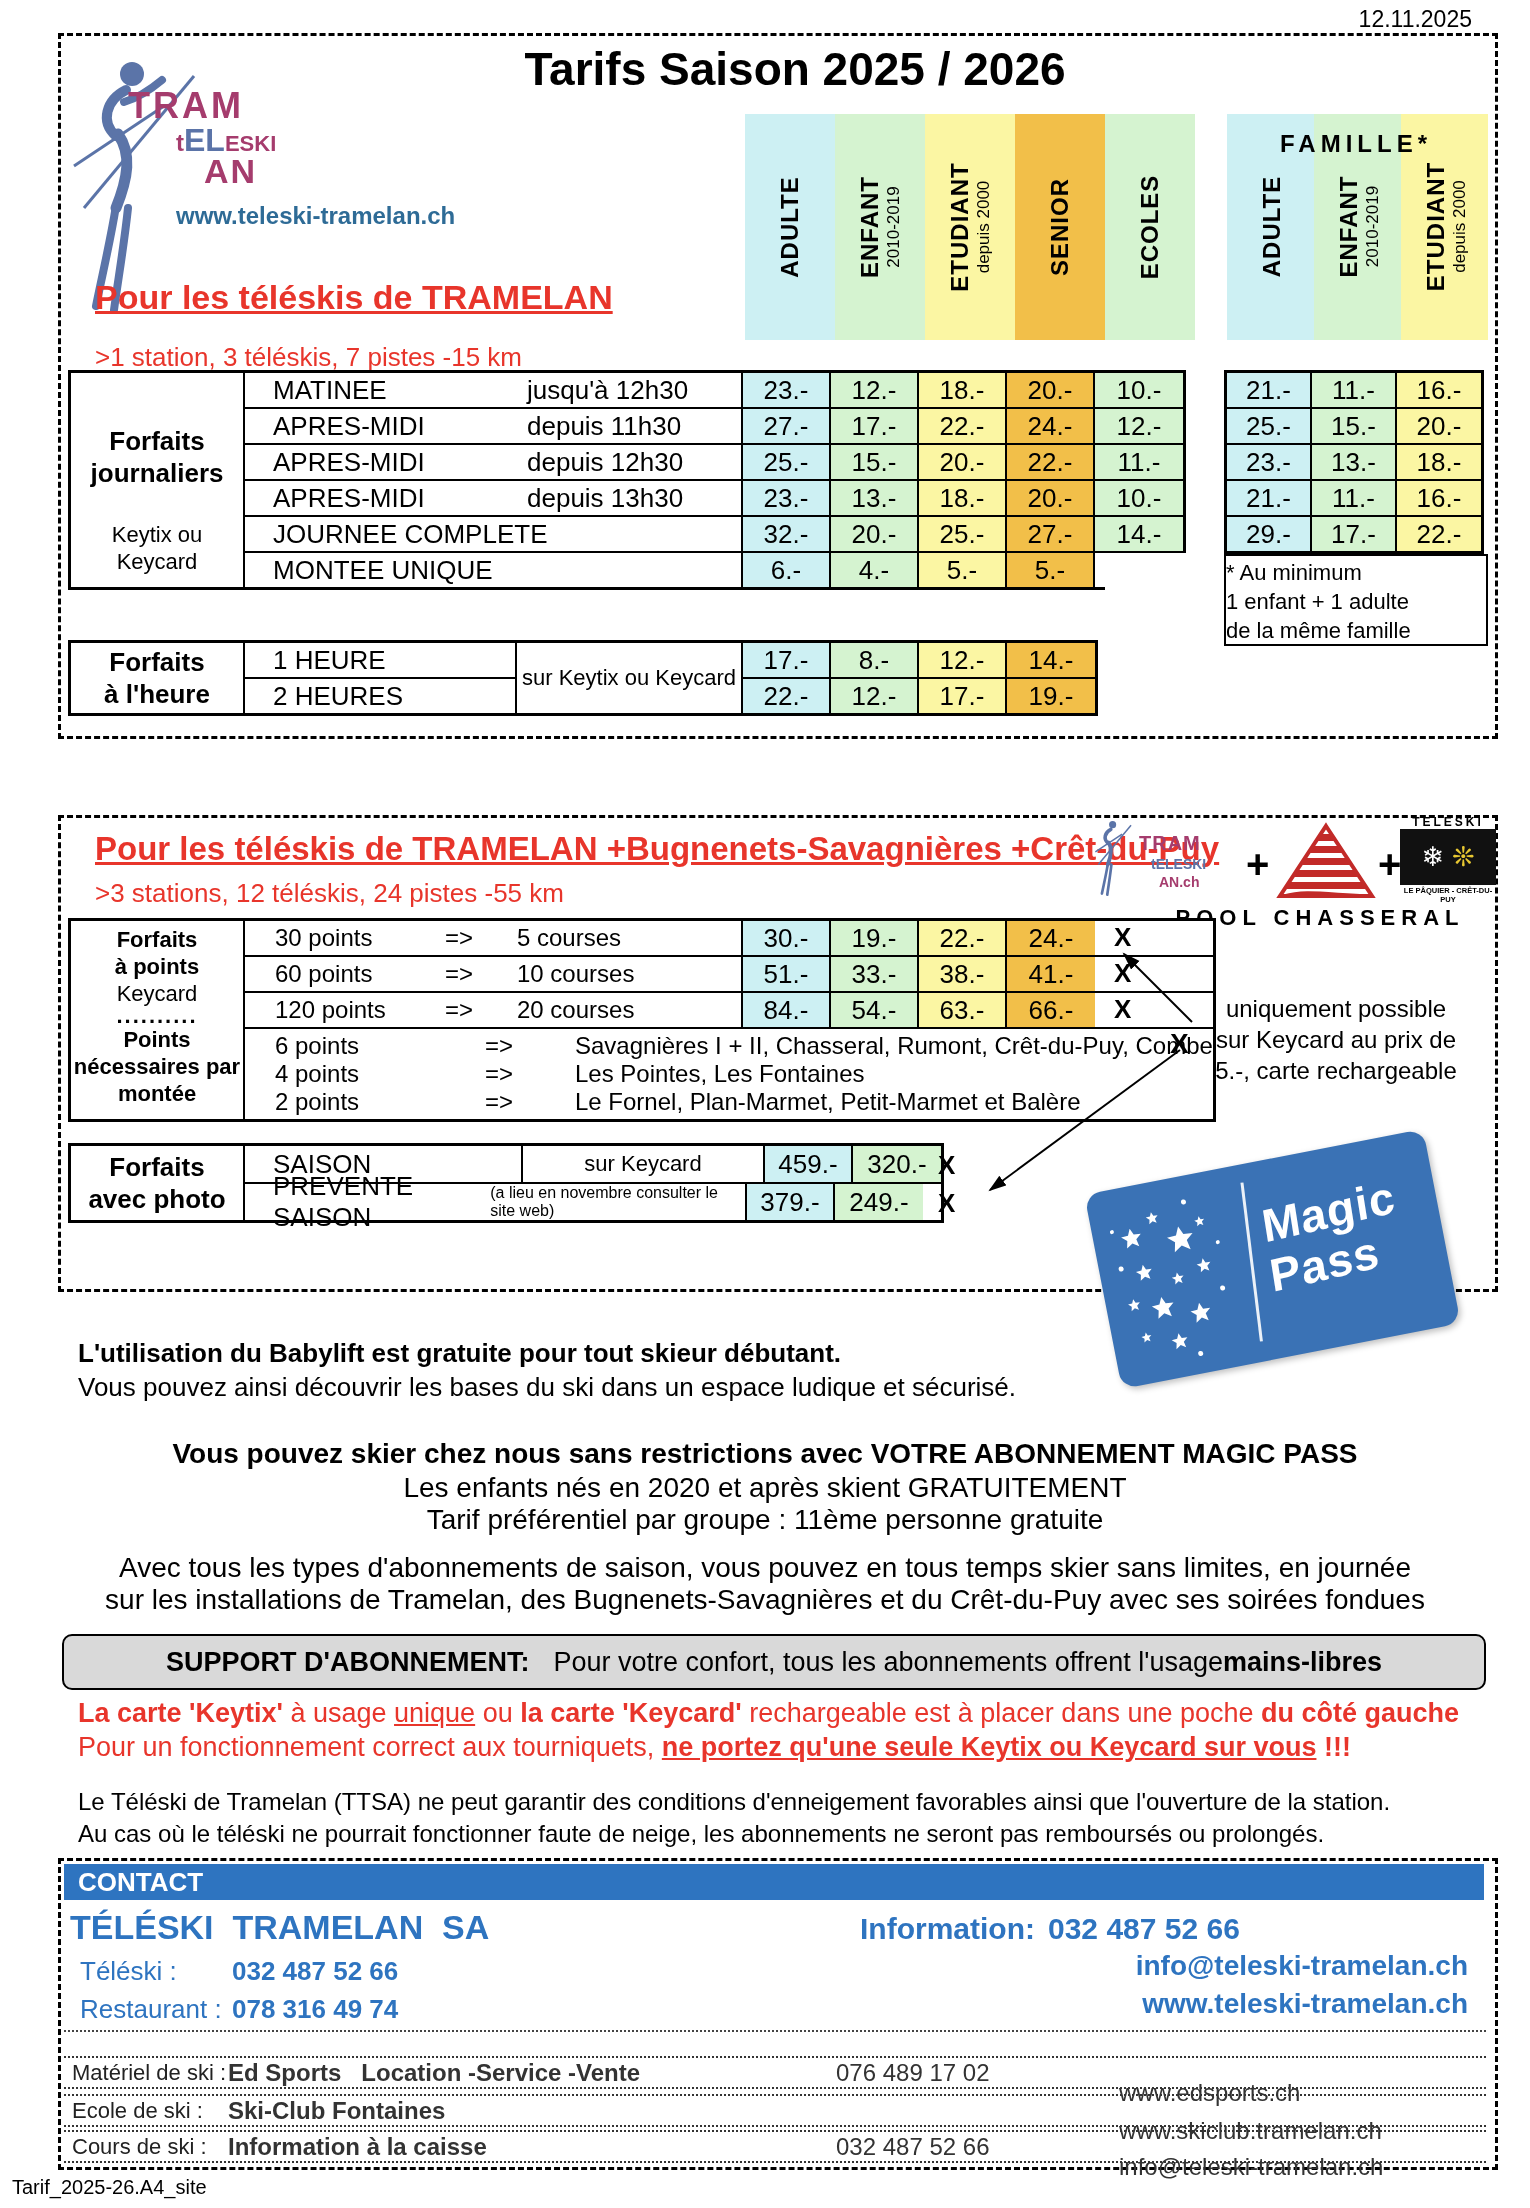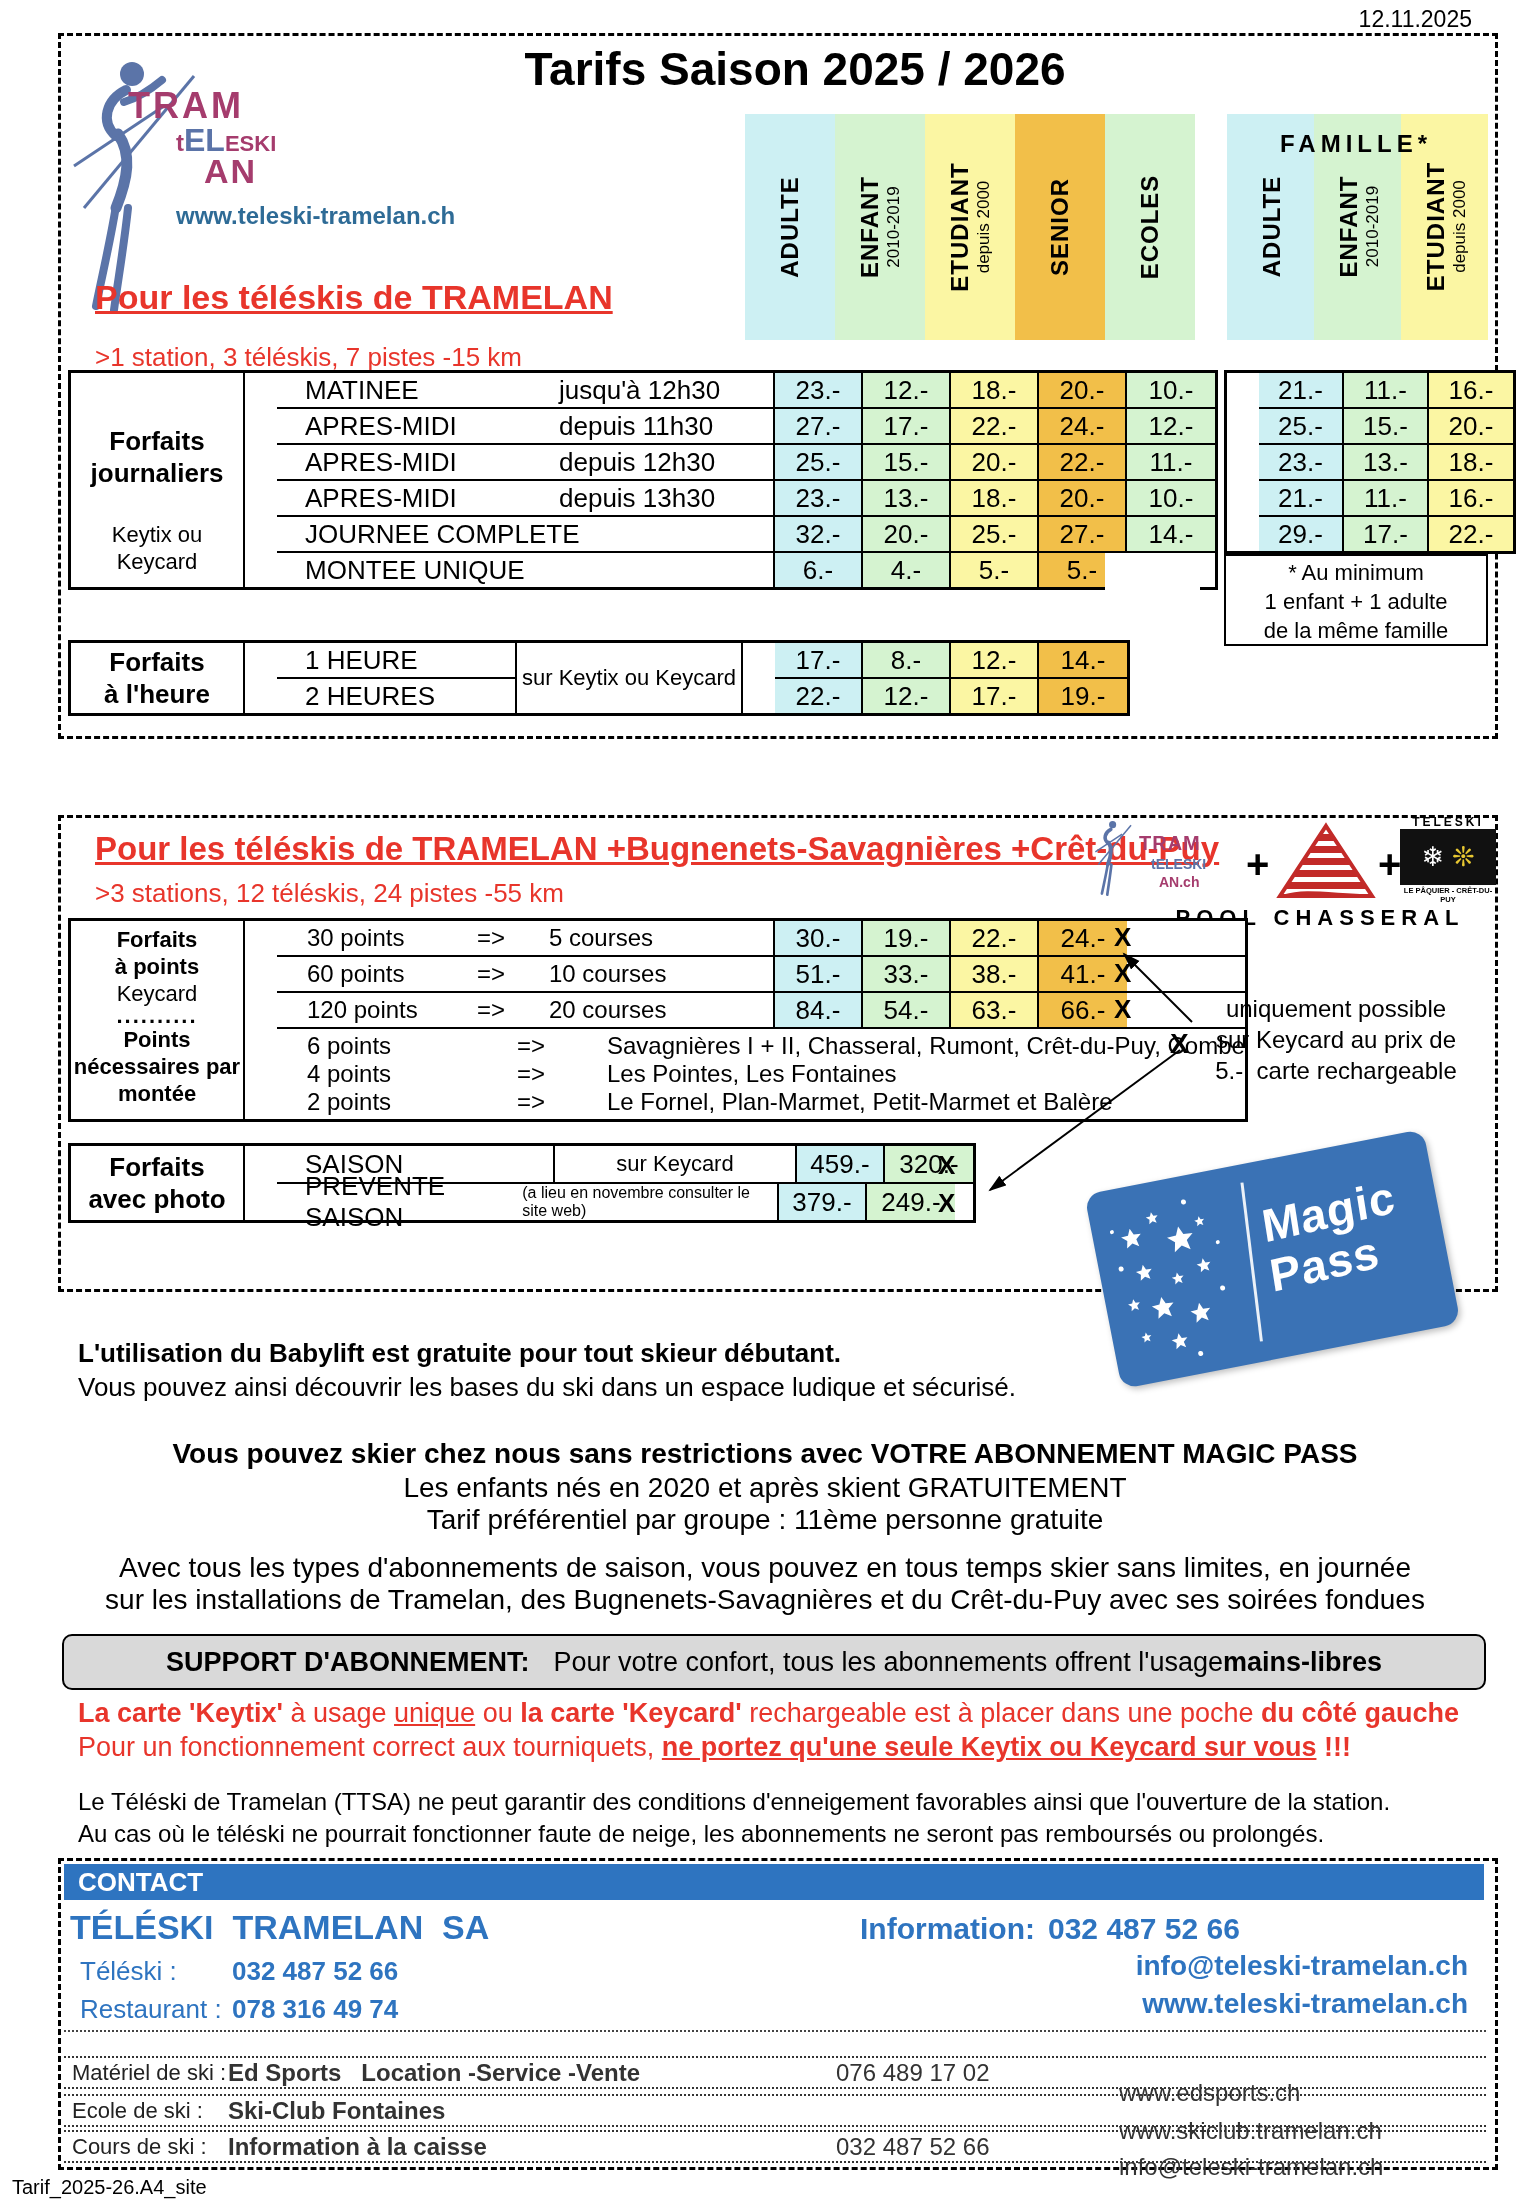--- a/index.html
+++ b/index.html
@@ -22,21 +22,21 @@
   .vh{position:absolute;display:flex;flex-direction:column;align-items:center;justify-content:center;
       transform:rotate(-90deg);}
   .vh .main{font-weight:bold;font-size:24px;letter-spacing:1px;}
   .vh .sub{font-size:17px;}
   .vh1{width:226px;height:90px;left:-68px;top:68px;}
   .vh2{width:226px;height:87px;left:-69px;top:69px;}
 
   
   .tbl{position:absolute;border:3px solid #000;display:flex;background:#fff;}
   .lblcol{position:relative;border-right:2px solid #000;flex:none;}
-  .rowscol{display:flex;flex-direction:column;flex:none;padding-left:32px;}
+  .rowscol{display:flex;flex-direction:column;flex:none;}
   .trow{display:flex;border-bottom:2px solid #000;flex:none;}
   .trow.last{border-bottom:none;}
   .cell{border-right:2px solid #000;display:flex;align-items:center;justify-content:center;
         font-size:26px;flex:none;box-sizing:border-box;}
   .cell.endc{border-right:none;}
   .namec{justify-content:flex-start;padding-left:28px;position:relative;}
   .timec{position:absolute;left:282px;}
   .w498{width:498px;} .w88{width:88px;} .w226{width:226px;}
   .w278{width:278px;} .w222{width:242px;} .w502{width:502px;}
   .h34{height:34px;} .h36{height:36px;}
@@ -261,21 +261,21 @@
         <div class="cell h34 c-yellow endc" style="width:84px;">16.-</div>
       </div>
       <div class="trow last">
         <div class="cell h34 c-cyan" style="width:85px;">29.-</div>
         <div class="cell h34 c-green" style="width:85px;">17.-</div>
         <div class="cell h34 c-yellow endc" style="width:84px;">22.-</div>
       </div>
     </div>
   </div>
 
-  <div class="abs" style="left:1224px;top:554px;width:264px;height:92px;border:2px solid #000;box-sizing:border-box;text-align:center;font-size:22px;line-height:29px;padding-top:2px;">
+  <div class="abs" style="left:1224px;top:554px;width:264px;height:92px;border:2px solid #000;box-sizing:border-box;text-align:left;font-size:22px;line-height:29px;padding-top:2px;">
     <div>* Au minimum</div>
     <div>1 enfant + 1 adulte</div>
     <div>de la même famille</div>
   </div>
 
   <div class="tbl" style="left:68px;top:640px;">
     <div class="lblcol" style="width:172px;display:flex;flex-direction:column;align-items:center;justify-content:center;font-weight:bold;font-size:26px;line-height:32px;">
       <span>Forfaits</span>
         <span>à l'heure</span>
     </div>

